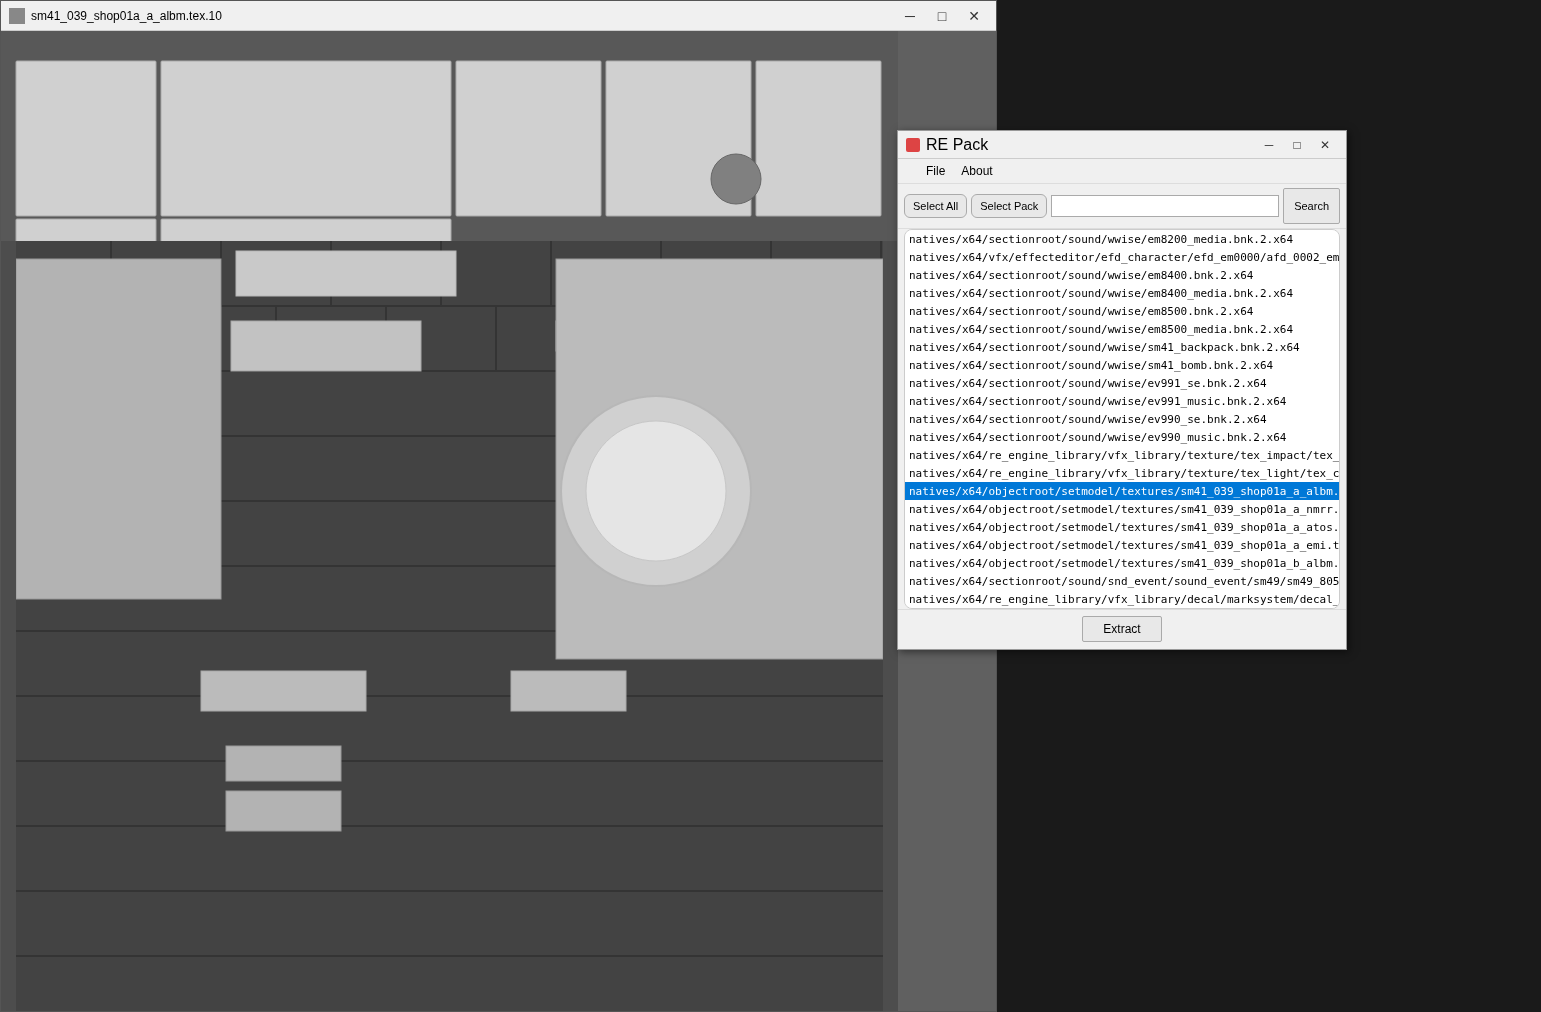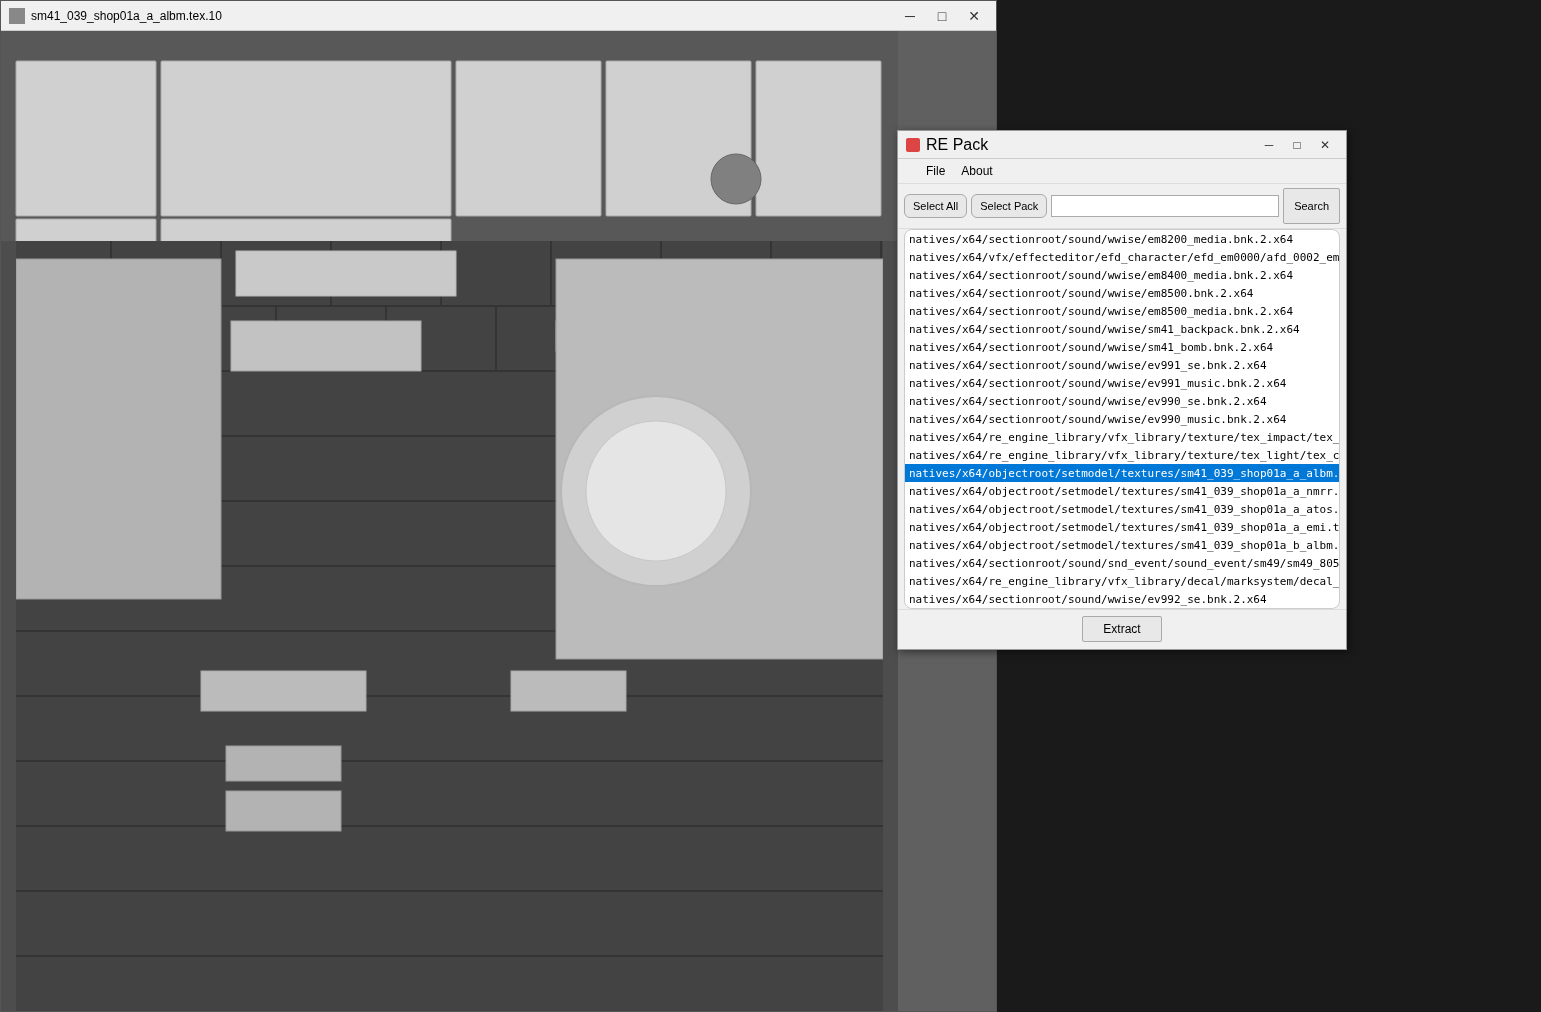--- a/index.html
+++ b/index.html
@@ -359,20 +359,21 @@
     <button class="toolbar-btn">Select All</button>
     <button class="toolbar-btn">Select Pack</button>
     <input class="search-input" type="text" placeholder="" style="">
     <button class="search-btn">Search</button>
   </div>
 
   <div style="padding: 0 6px; flex:1; overflow:hidden; height: calc(100% - 100px - 38px);">
     <div class="file-list scrollbar-y" style="height:100%; overflow-y:auto;border-radius:8px;">
     <div class="file-list-item">natives/x64/sectionroot/sound/wwise/em8200_media.bnk.2.x64</div>
         <div class="file-list-item">natives/x64/vfx/effecteditor/efd_character/efd_em0000/afd_0002_em0000_bomb_explosion_0003.ef</div>
+        <div class="file-list-item">natives/x64/sectionroot/sound/wwise/em8400.bnk.2.x64</div>
         <div class="file-list-item">natives/x64/sectionroot/sound/wwise/em8400_media.bnk.2.x64</div>
         <div class="file-list-item">natives/x64/sectionroot/sound/wwise/em8500.bnk.2.x64</div>
         <div class="file-list-item">natives/x64/sectionroot/sound/wwise/em8500_media.bnk.2.x64</div>
         <div class="file-list-item">natives/x64/sectionroot/sound/wwise/sm41_backpack.bnk.2.x64</div>
         <div class="file-list-item">natives/x64/sectionroot/sound/wwise/sm41_bomb.bnk.2.x64</div>
         <div class="file-list-item">natives/x64/sectionroot/sound/wwise/ev991_se.bnk.2.x64</div>
         <div class="file-list-item">natives/x64/sectionroot/sound/wwise/ev991_music.bnk.2.x64</div>
         <div class="file-list-item">natives/x64/sectionroot/sound/wwise/ev990_se.bnk.2.x64</div>
         <div class="file-list-item">natives/x64/sectionroot/sound/wwise/ev990_music.bnk.2.x64</div>
         <div class="file-list-item">natives/x64/re_engine_library/vfx_library/texture/tex_impact/tex_capcom_impact_directional_0014.uv</div>

